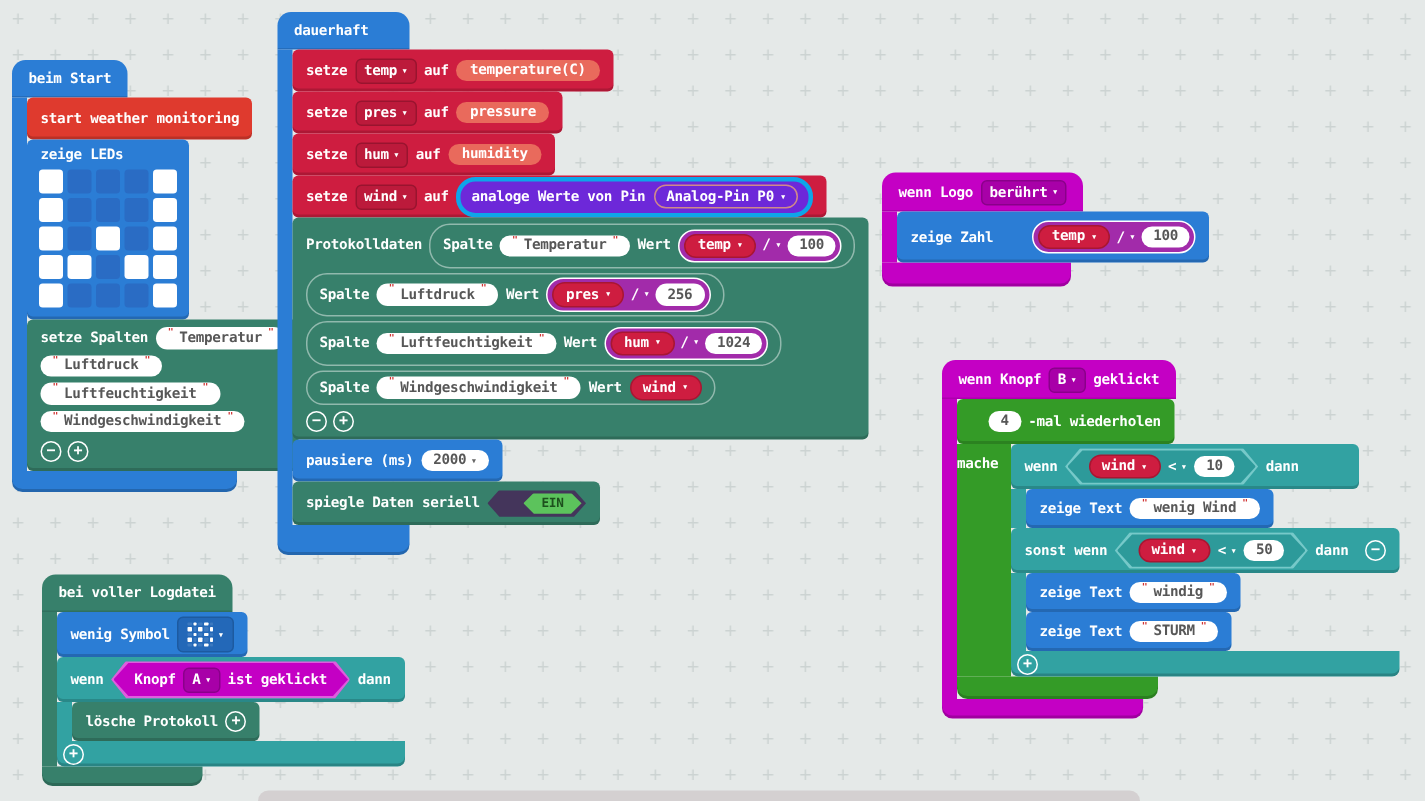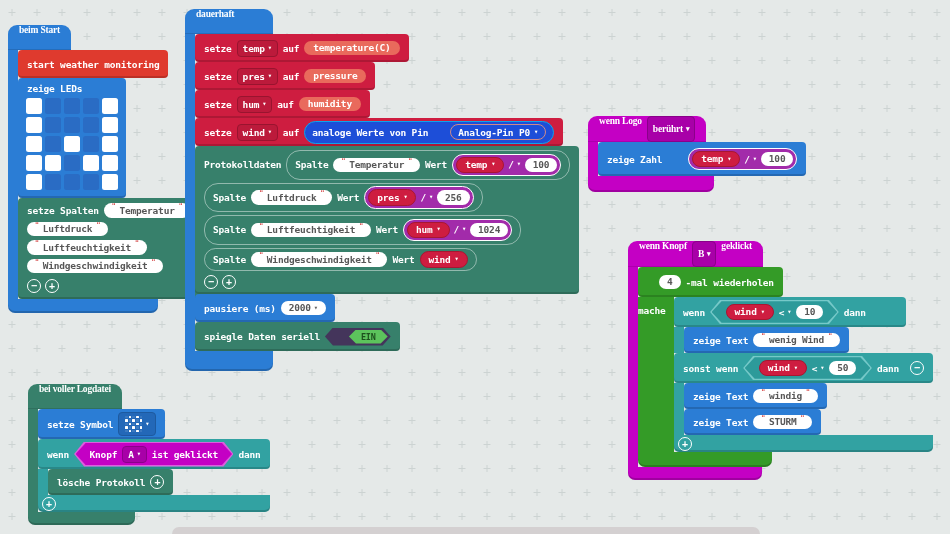--- a/index.html
+++ b/index.html
@@ -15,22 +15,22 @@
   
   .c-blue{background:#2b7dd5;}
   .c-red{background:#df3a2e;}
   .c-crim{background:#ce1d40;}
   .c-teal{background:#37806b;}
   .c-mag{background:#c400c4;}
   .c-green{background:#349b27;}
   .c-logic{background:#32a2a2;}
 
   
-  .hdr{display:inline-flex;gap:5px;height:25px;padding:0 11px;
-       border-radius:9px 9px 0 0;box-shadow:inset 0 -1px 0 rgba(0,0,0,.12);position:relative;font-family:Liberation Serif, serif;}
+  .hdr{display:inline-flex;align-items:center;gap:5px;height:25px;padding:0 11px;
+       border-radius:9px 9px 0 0;box-shadow:inset 0 -1px 0 rgba(0,0,0,.12);position:relative;}
   .fbody{display:flex;align-items:stretch;}
   .strip{flex:0 0 10px;}
   .content{display:flex;flex-direction:column;align-items:flex-start;}
   .fbot{border-radius:0 0 7px 7px;box-shadow:inset 0 -2px 0 rgba(0,0,0,.18);}
 
   
   .blk{display:flex;align-items:center;gap:5px;padding:0 9px;height:28px;
        border-radius:4px;box-shadow:inset 0 -2px 0 rgba(0,0,0,.16);width:max-content;position:relative;}
   .blkcol{display:flex;flex-direction:column;align-items:flex-start;
        border-radius:4px;box-shadow:inset 0 -2px 0 rgba(0,0,0,.16);width:max-content;position:relative;}
@@ -50,22 +50,22 @@
   .pill-str::before{content:'\0022';color:#d13434;font-size:6.5px;position:relative;top:-4px;margin-right:1px;}
   .pill-str::after{content:'\0022';color:#d13434;font-size:6.5px;position:relative;top:-4px;margin-left:1px;}
   .pill-var{background:#ce1d40;border:1px solid #a81632;border-radius:11px;padding:2.5px 8px;
             display:inline-flex;align-items:center;gap:4px;color:#fff;line-height:1;}
   .pill-var::after{content:'\25BE';font-size:7px;line-height:1;}
   .pill-lred{background:#e96a5c;border-radius:11px;padding:2.5px 9px;display:inline-flex;align-items:center;line-height:1;}
 
   .math{display:inline-flex;align-items:center;gap:4px;background:#a22baa;
         border:1.5px solid #fff;border-radius:13px;padding:2px 3px;}
 
-  .pinrep{display:inline-flex;align-items:center;gap:22px;background:#1d4ed8;
-          border:1px solid #0ea5e9;border-radius:13px;padding:2.5px 7px;}
+  .pinrep{display:inline-flex;align-items:center;gap:6px;background:#6d28d9;
+          border:3px solid #0ea5e9;border-radius:13px;padding:2.5px 7px;}
   .pinoval{display:inline-flex;align-items:center;gap:4px;border:1px solid #cf8a8a;border-radius:10px;padding:1.5px 7px;}
   .pinoval::after{content:'\25BE';font-size:7px;line-height:1;}
 
   .hexclip{clip-path:polygon(10px 0,calc(100% - 10px) 0,100% 50%,calc(100% - 10px) 100%,10px 100%,0 50%);}
   .hexwrap{padding:1.5px;display:inline-flex;}
   .hw-logic{background:#76c9c9;}
   .hw-mag{background:#dd5edd;}
   .hex{display:inline-flex;align-items:center;gap:5px;padding:2.5px 14px;}
   .hx-logic{background:#2d9a9a;}
   .hx-mag{background:#c400c4;}
@@ -106,21 +106,21 @@
     <defs>
       <pattern id="plusgrid" width="25" height="24" patternUnits="userSpaceOnUse">
         <path d="M12 9v7M8.5 12.5h7" stroke="#ccd3d2" stroke-width="1" fill="none"></path>
       </pattern>
     </defs>
     <rect x="0" y="0" width="950" height="534" fill="url(#plusgrid)"></rect>
   </svg>
 
   <div class="graybar"></div>
 
-  <div class="stack" style="left:8px;top:24px;">
+  <div class="stack" style="left:8px;top:40px;">
     <div class="hdr c-blue">
       <span class="lbl">beim Start</span>
     </div>
     <div class="fbody">
       <div class="strip c-blue"></div>
       <div class="content">
         <div class="blk c-red">
           <span class="lbl">start weather monitoring</span>
         </div>
         <div class="blkcol c-blue">
@@ -469,21 +469,21 @@
 
   <div class="stack" style="left:28px;top:383px;">
     <div class="hdr c-teal">
       <span class="lbl">bei voller Logdatei</span>
     </div>
     <div class="fbody">
       <div class="strip c-teal"></div>
       <div class="content">
 
         <div class="blk c-blue" style="height:30px;">
-          <span class="lbl">setze Symbol</span>
+          <span class="lbl">wenig Symbol</span>
           <span class="dd dd-blue" style="padding:3px 6px;">
             <span class="icogrid">
                 <span class="ico"></span>
                 <span class="ico on"></span>
                 <span class="ico"></span>
                 <span class="ico on"></span>
                 <span class="ico"></span>
                 <span class="ico on"></span>
                 <span class="ico"></span>
                 <span class="ico on"></span>

